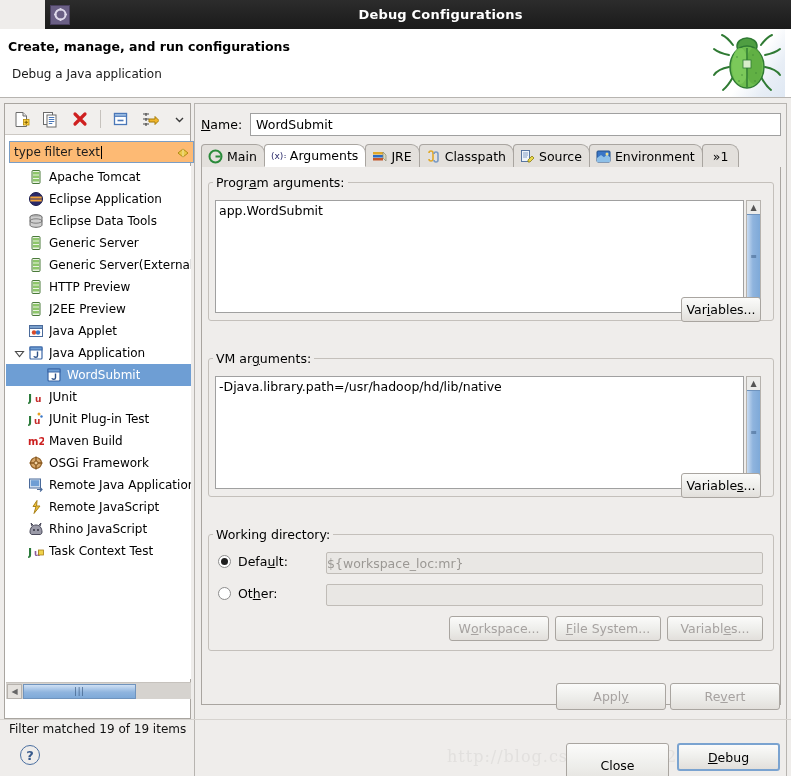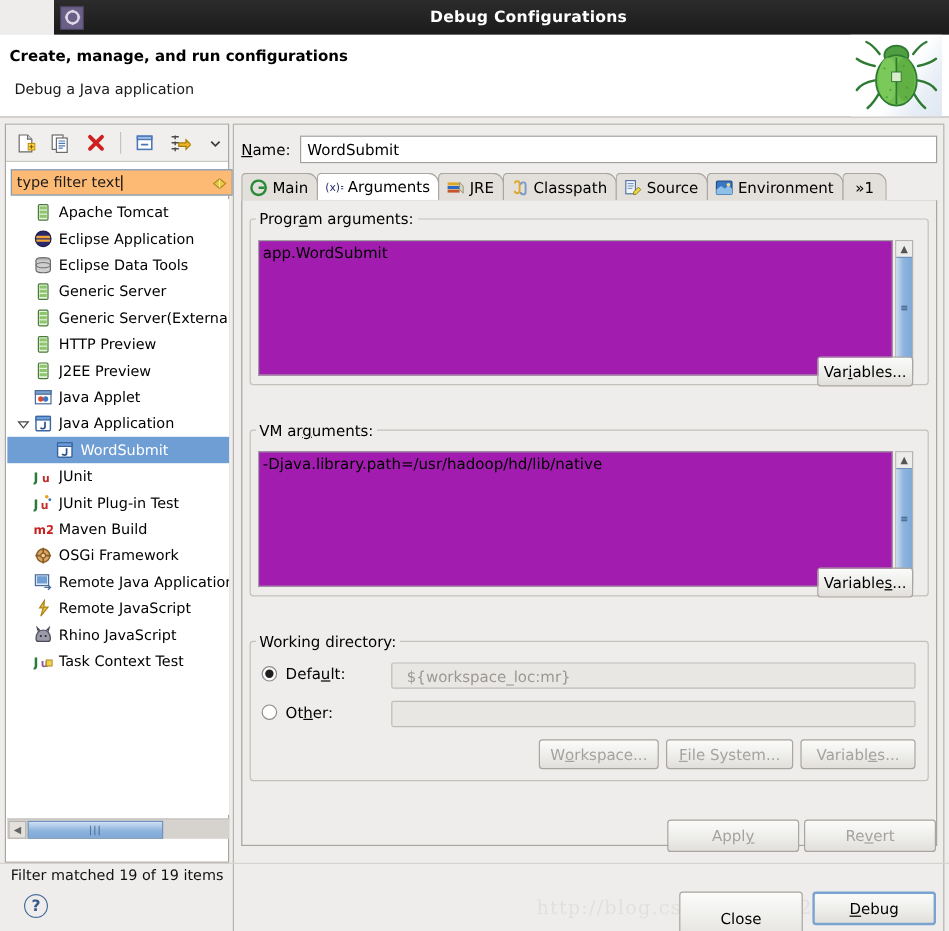--- a/index.html
+++ b/index.html
@@ -178,21 +178,21 @@
   fieldset.grp {
     position: absolute; border: 1px solid #c4c0bb; border-radius: 3px;
     margin: 0; padding: 0; background: transparent;
   }
   fieldset.grp > legend {
     font-size: 12.5px; color: #000; padding: 0 3px; margin-left: 4px;
   }
   legend u { text-decoration: underline; }
 
   .textarea {
-    position: absolute; background: #a21caf; border: 1px solid #a0a0a0;
+    position: absolute; background: #ffffff; border: 1px solid #a0a0a0;
     font-size: 12.5px; color: #000; padding: 2px 3px; overflow: hidden;
     white-space: pre;
   }
   .vscroll {
     position: absolute; width: 15px; background: #e9e7e4;
     border: 1px solid #b6b2ad;
     display: flex; flex-direction: column; align-items: center;
   }
   .vscroll .va { width:13px; height:13px; display:flex;align-items:center;justify-content:center;
     font-size:8px; color:#555; background:#ececea; flex:0 0 13px;}
@@ -216,21 +216,21 @@
     width: 13px; height: 13px; border-radius: 50%;
     background: #fff; border: 1px solid #8d8d8d; margin-right: 7px;
     display: flex; align-items: center; justify-content: center;
     flex: 0 0 13px;
   }
   .radio .dot { width:7px;height:7px;border-radius:50%;background:#1f1f1f; }
   .radio-row .rlbl { font-size: 12.5px; color: #000; }
   .rofield {
     position: absolute; background: #e9e7e4; border: 1px solid #c0bcb7;
     border-radius: 2px; font-size: 12.5px; color: #9b9894;
-    display: flex; align-items: center; padding-left: 12px;
+    display: flex; align-items: center; padding-left: 0;
   }
   .rofield.empty { background: #e9e7e4; }
   .footer-sep {
     position: absolute; left: 0; top: 719px; width: 791px; height: 1px;
     background: #d6d3cf;
   }
   .help-ic {
     position: absolute; left: 20px; top: 745px; width: 20px; height: 20px;
     border: 1.5px solid #4a6fa0; border-radius: 50%;
     color: #36588a; font-size: 13px; font-weight: bold;

